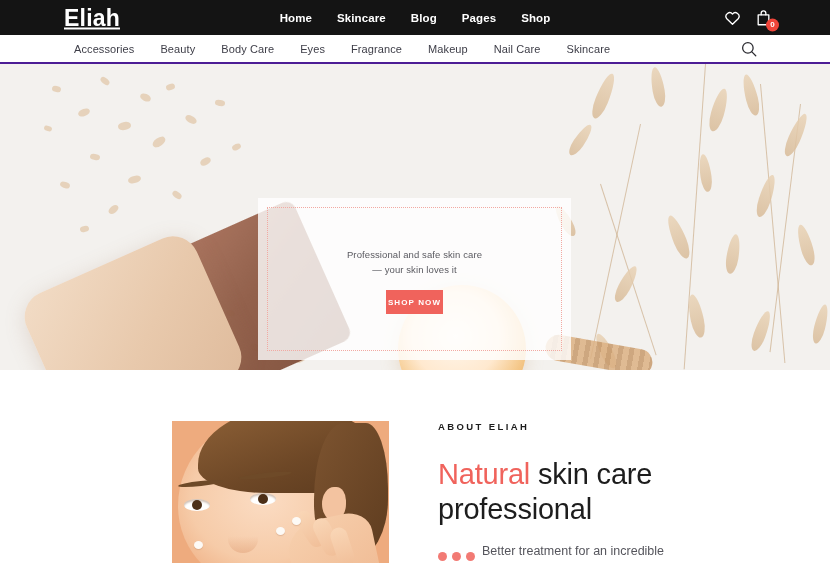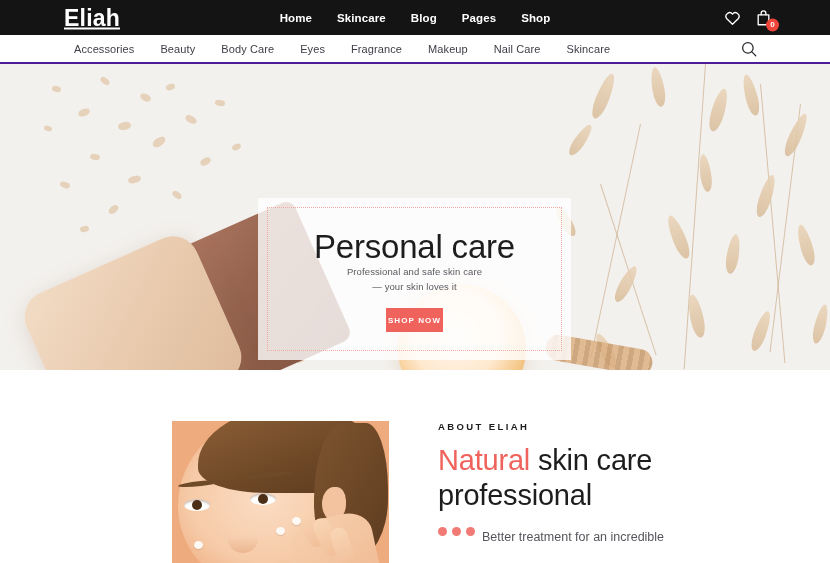--- a/index.html
+++ b/index.html
@@ -293,31 +293,31 @@
     left: 438px; top: 51px;
     width: 360px;
   }
   .eyebrow {
     font-size: 9.5px;
     font-weight: 700;
     color: #1d1d1d;
     letter-spacing: 2.4px;
   }
   .about-h2 {
-    margin-top: 11px;
+    margin-top: 25px;
     font-size: 29px;
     color: #1d1d1d;
     font-weight: 400;
     line-height: 1.22;
     letter-spacing: -0.2px;
   }
   .about-h2 .accent { color: #f0635c; }
   .about-desc-row {
     display: flex;
-    align-items: flex-start;
+    align-items: flex-end;
     gap: 7px;
     margin-top: 13px;
   }
   .dots { display: flex; gap: 5px; flex-shrink: 0; }
   .dot {
     width: 9px; height: 9px;
     border-radius: 50%;
     background: #f0635c;
     opacity: .85;
   }
@@ -434,21 +434,20 @@
 
     <div class="soap-dark"></div>
     <div class="bowl"></div>
     <div class="soap-light"></div>
     <div class="honey-stick"></div>
   </div>
 
   <div class="hero-card">
     <div class="hero-card-inner"></div>
     <div class="hero-content">
-      <h1 class="hero-title">Personal care</h1>
       <p class="hero-sub">
         <span>Professional and safe skin care</span><br>
         <span>— your skin loves it</span>
       </p>
       <button class="shop-now">SHOP NOW</button>
     </div>
   </div>
 </section>
 
 <section class="about">

